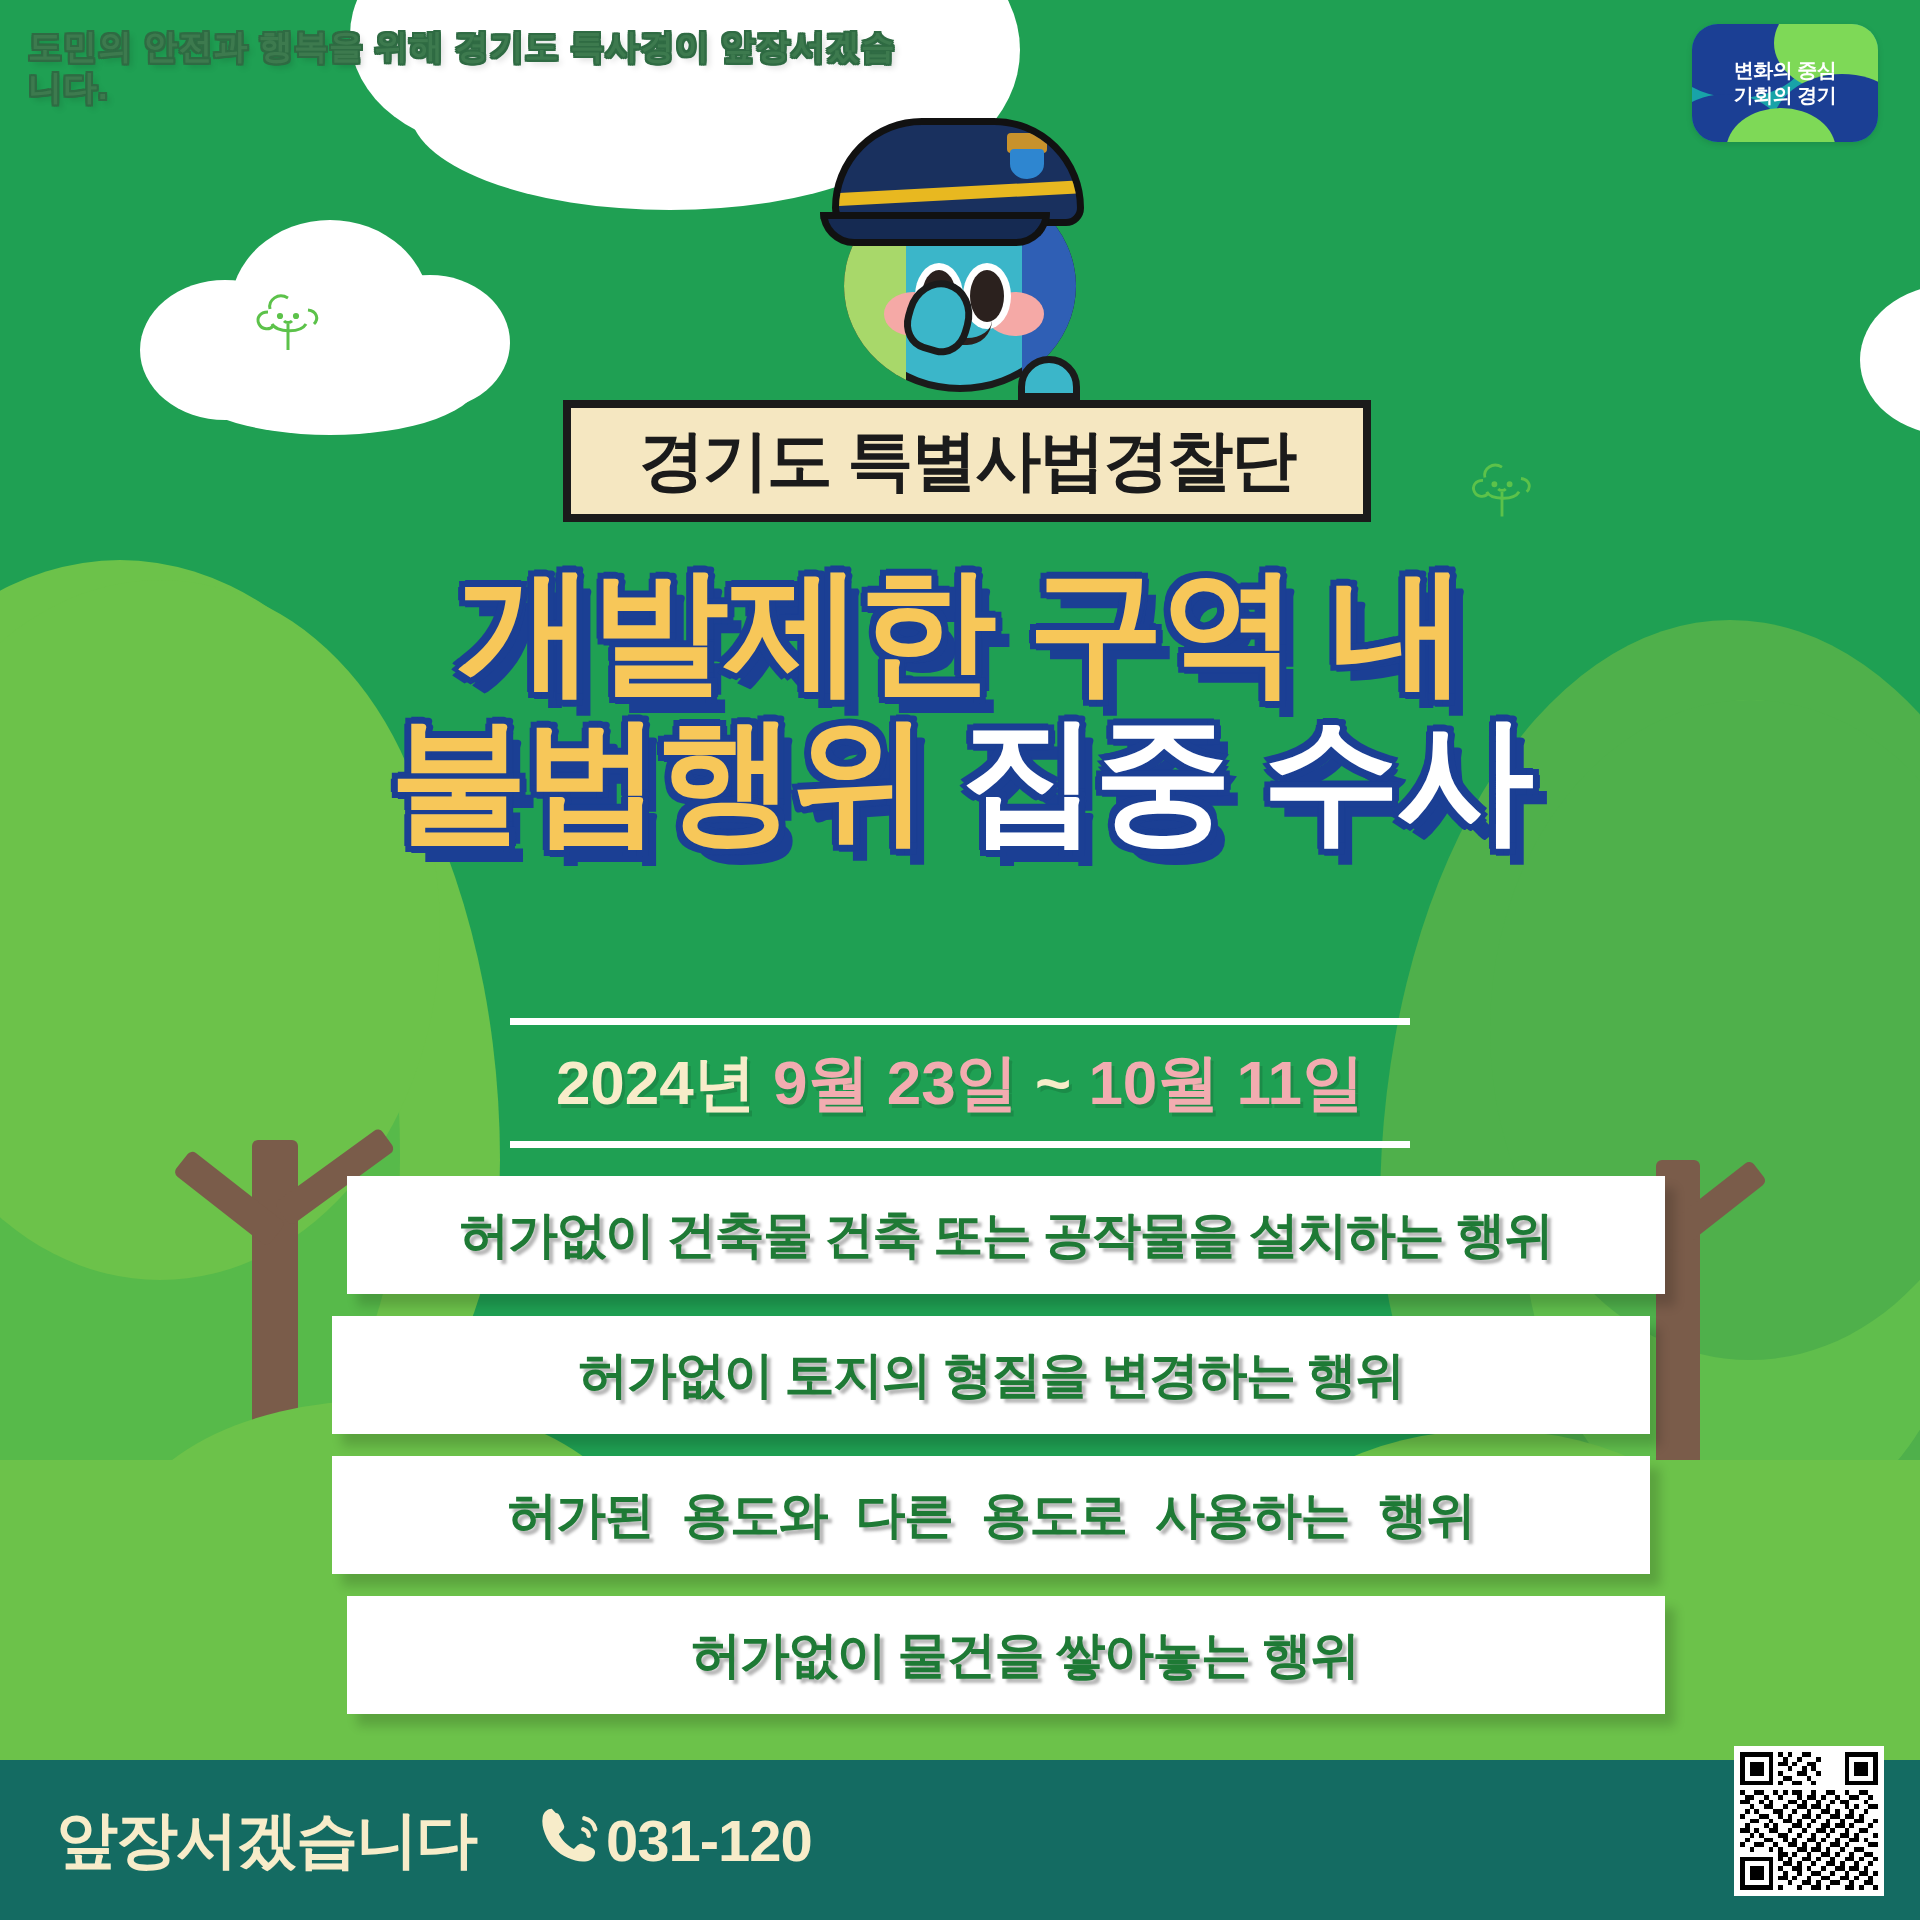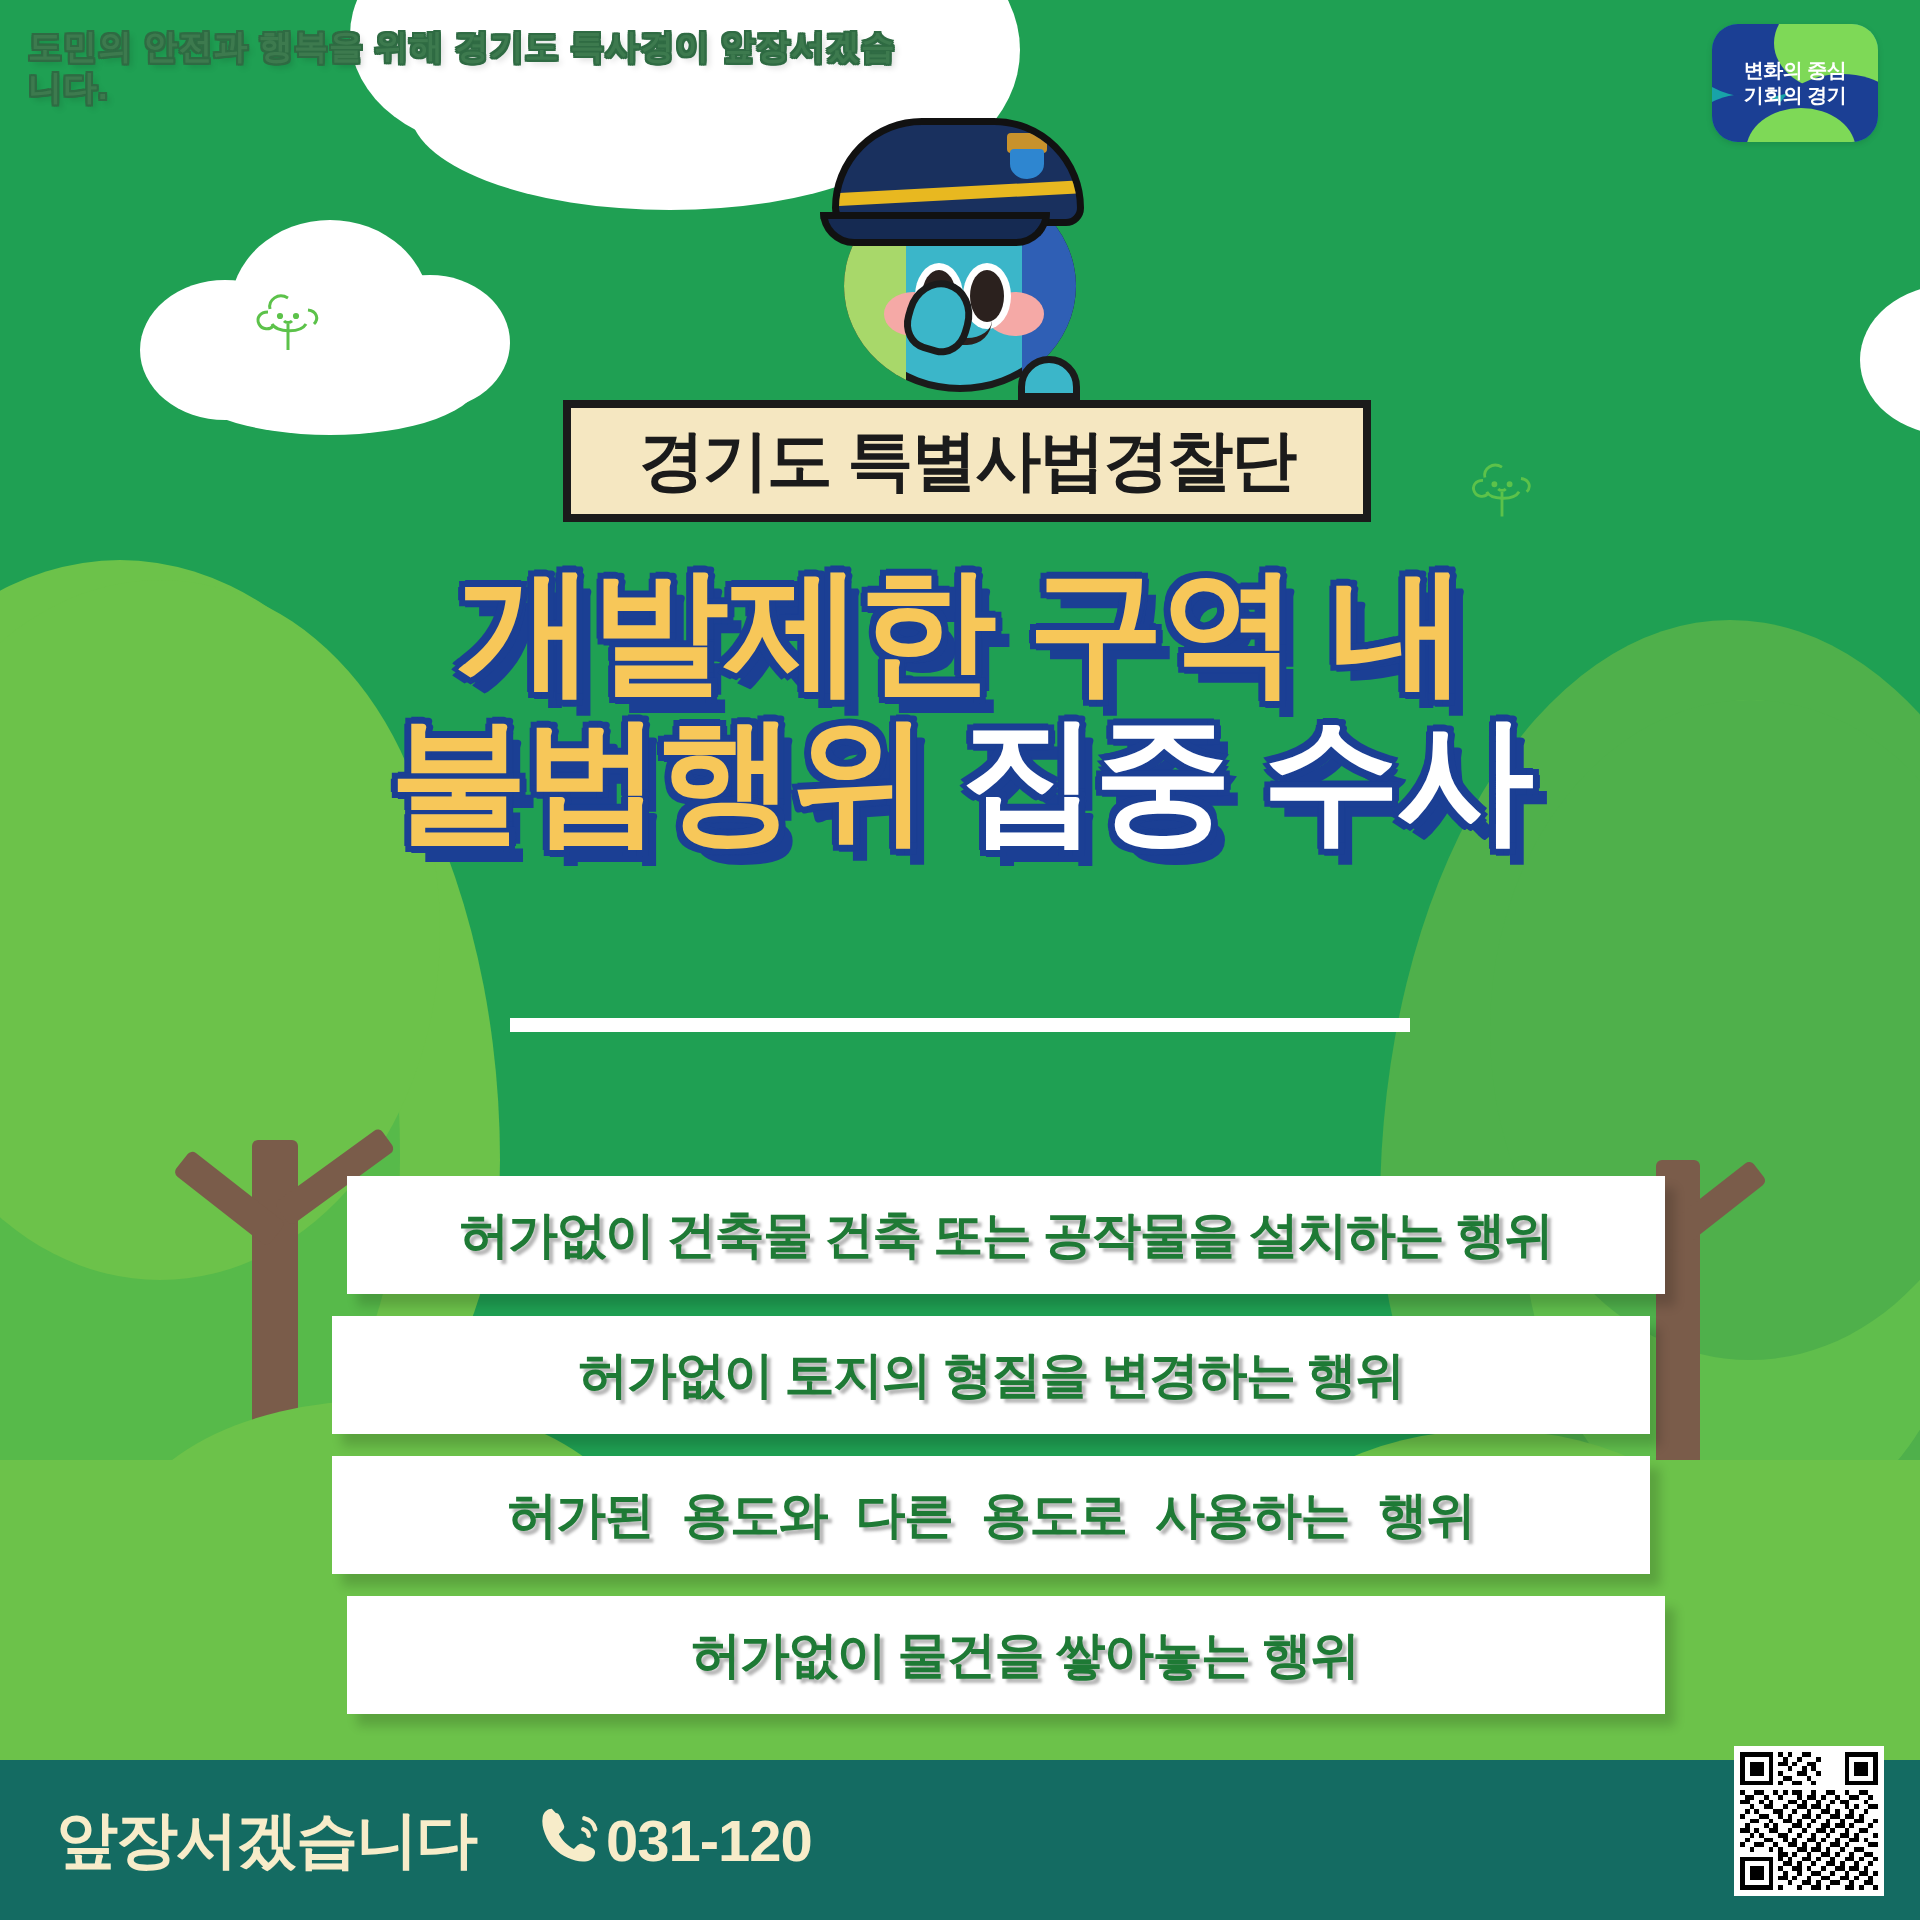--- a/index.html
+++ b/index.html
@@ -42,21 +42,21 @@
     -webkit-text-stroke:0px;
     text-shadow:
       2px 0 0 #2f6b43, -2px 0 0 #2f6b43, 0 2px 0 #2f6b43, 0 -2px 0 #2f6b43,
       2px 2px 0 #2f6b43, -2px 2px 0 #2f6b43, 2px -2px 0 #2f6b43, -2px -2px 0 #2f6b43,
       4px 4px 6px rgba(0,0,0,.18);
     z-index:20;
   }
 
   
   .brand{
-    position:absolute;right:42px;top:24px;width:166px;height:118px;border-radius:26px;
+    position:absolute;right:42px;top:24px;width:186px;height:118px;border-radius:26px;
     background:#18a3a8;overflow:hidden;z-index:25;box-shadow:0 2px 6px rgba(0,0,0,.12);
   }
   .brand .b1{position:absolute;left:-30px;top:-36px;width:150px;height:110px;background:#1b3f94;border-radius:50%;}
   .brand .b2{position:absolute;right:-26px;top:-30px;width:130px;height:98px;background:#7ed957;border-radius:50%;}
   .brand .b3{position:absolute;right:-34px;bottom:-40px;width:140px;height:108px;background:#1b3f94;border-radius:50%;}
   .brand .b4{position:absolute;left:-26px;bottom:-44px;width:120px;height:92px;background:#1b3f94;border-radius:50%;}
   .brand .b5{position:absolute;left:34px;bottom:-52px;width:110px;height:86px;background:#7ed957;border-radius:50%;}
   .brand .btxt{position:absolute;inset:0;display:flex;flex-direction:column;align-items:center;justify-content:center;
     color:#fff;font-weight:bold;font-size:20px;line-height:1.25;letter-spacing:-0.5px;z-index:3;}
 
@@ -264,20 +264,21 @@
 
   <div class="headline">
     <div class="hl-line hl-y">개발제한 구역 내</div>
     <div class="hl-line">
       <span class="hl-y">불법행위</span><span class="hl-y">&nbsp;</span><span class="hl-w">집중 수사</span>
     </div>
   </div>
 
   <div class="date-wrap">
     <div class="date-rule"></div>
+    <div class="date-text"><span>2024년 </span><span class="date-pink">9월 23일</span><span> ~ </span><span class="date-pink">10월 11일</span></div>
     <div class="date-rule"></div>
   </div>
 
   <div class="list">
     <div class="bar bar-1">
       <span>허가없이 건축물 건축 또는 공작물을 설치하는 행위</span>
     </div>
     <div class="bar bar-2">
       <span>허가없이 토지의 형질을 변경하는 행위</span>
     </div>

